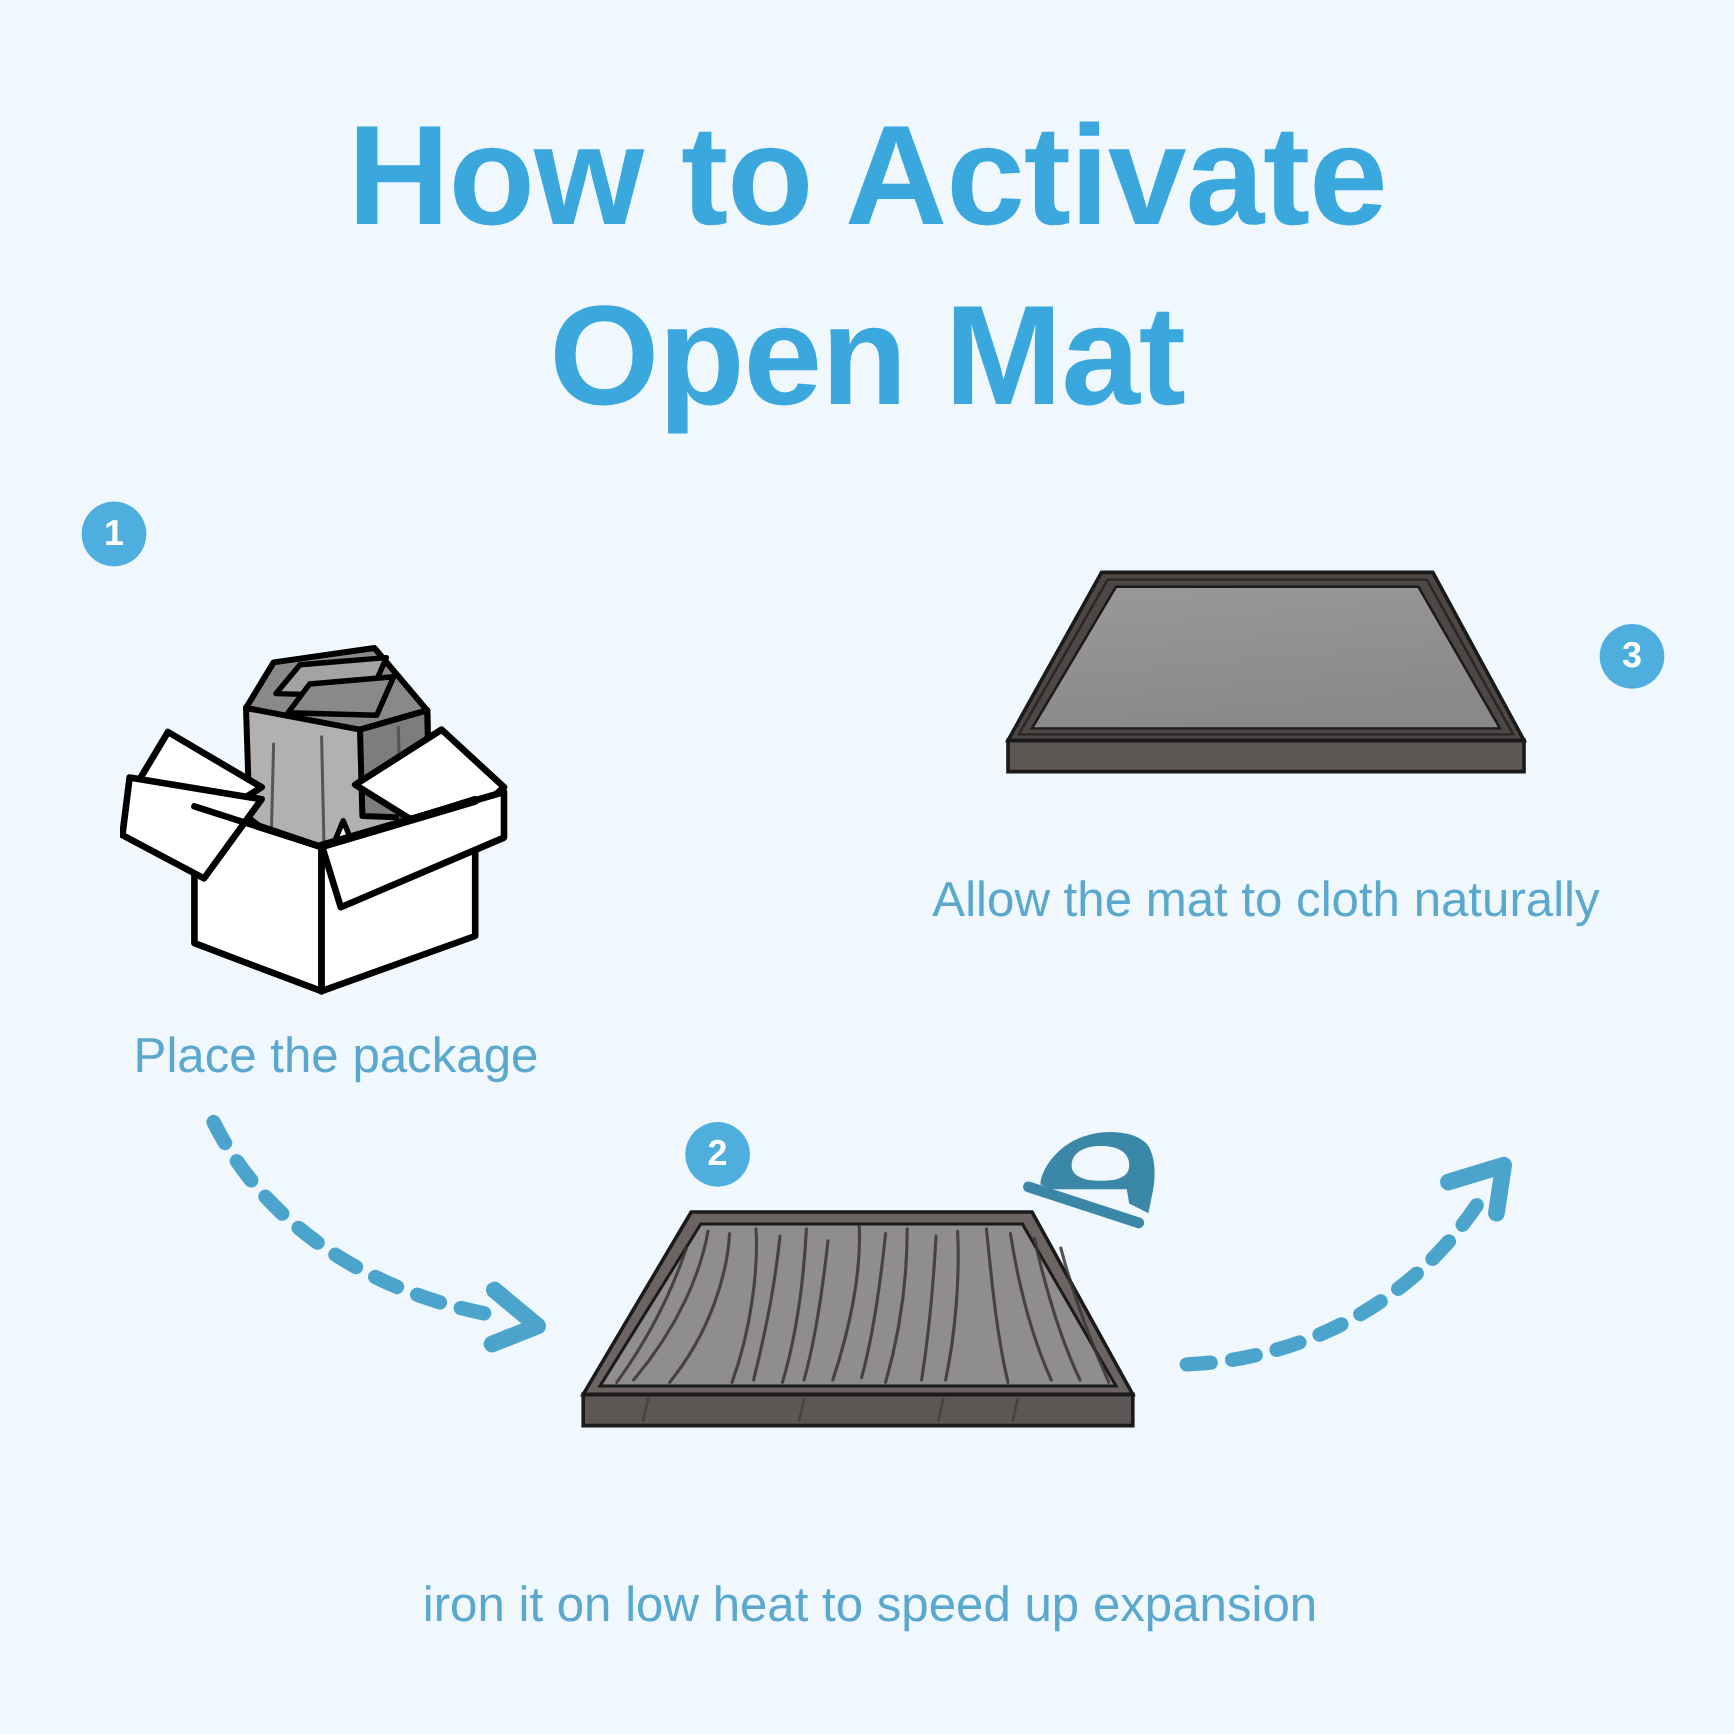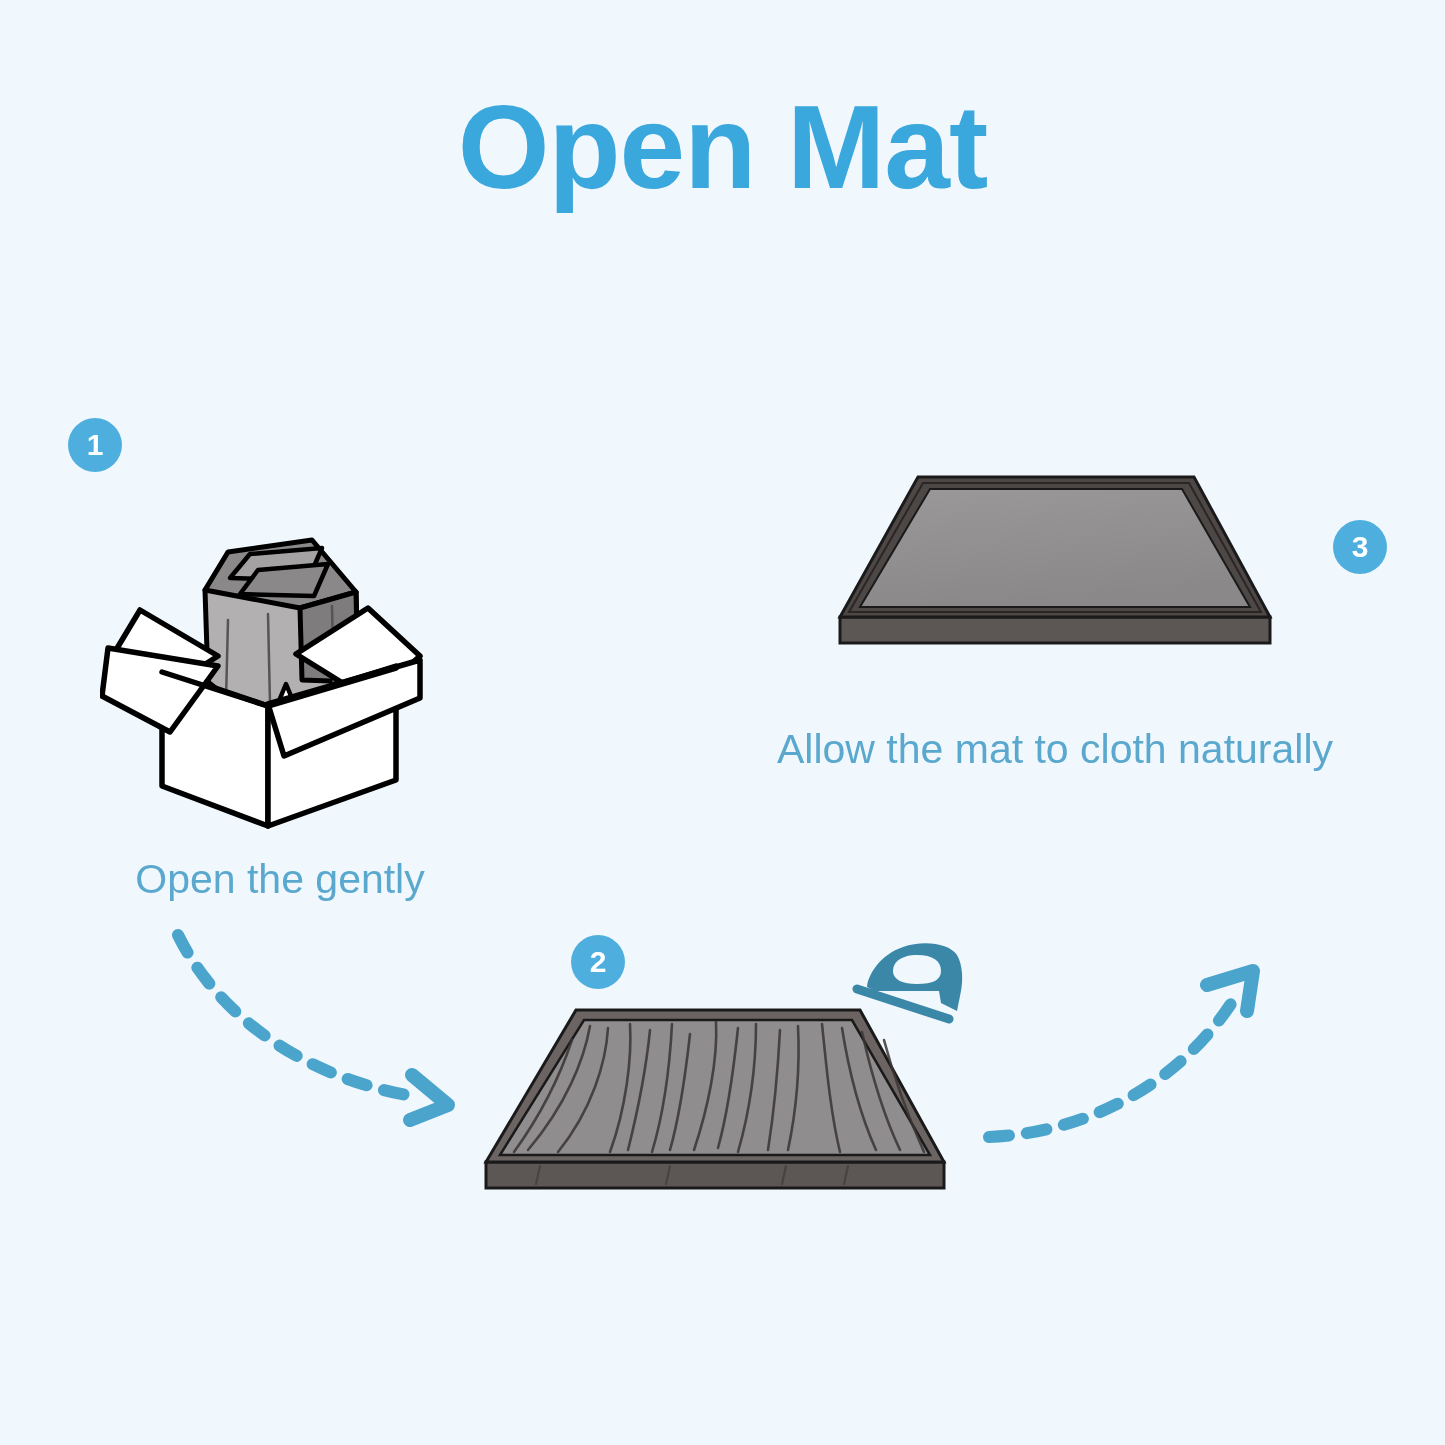--- a/index.html
+++ b/index.html
@@ -90,20 +90,21 @@
   #art-iron    { left: 845px; top: 925px; }
   #art-arrow-1 { left: 160px; top: 915px; }
   #art-arrow-2 { left: 975px; top: 955px; }
 </style>
 </head>
 <body>
 
 <div id="poster">
 
   <div class="title-block">
+    <span class="title-line">How to Activate</span>
     <span class="title-line">Open Mat</span>
   </div>
 
   <div class="badge" id="badge-1">1</div>
 
   <svg class="art" id="art-box" width="360" height="360" viewBox="0 0 360 360">
     <g fill="none" stroke="#000000" stroke-width="5.5" stroke-linejoin="round" stroke-linecap="round">
 
       <g>
 
@@ -129,21 +130,21 @@
       <path d="M 168 236 L 168 356 L 296 310 L 296 196 Z" fill="#ffffff" stroke="#000000" stroke-width="5.5"></path>
 
       <path d="M 8 178 L 118 196 L 70 262 L 2 226 Z" fill="#ffffff" stroke="#000000" stroke-width="5.5"></path>
 
       <path d="M 168 234 L 320 190 L 320 228 L 184 286 Z" fill="#ffffff" stroke="#000000" stroke-width="5.5"></path>
 
       <path d="M 62 202 L 168 236 L 296 198" fill="none" stroke="#000000" stroke-width="5.5"></path>
     </g>
   </svg>
 
-  <div class="caption" id="caption-1">Open the gently</div>
+  <div class="caption" id="caption-1">Place the package</div>
 
   <svg class="art" id="art-arrow-1" width="320" height="215" viewBox="0 0 320 215">
     <path d="M 18 20 C 60 105, 150 165, 258 182" fill="none" stroke="#4ba4cc" stroke-width="12" stroke-linecap="round" stroke-dasharray="20 18"></path>
     <path d="M 252 160 L 288 190 L 250 205" fill="none" stroke="#4ba4cc" stroke-width="14" stroke-linecap="round" stroke-linejoin="round"></path>
   </svg>
 
   <div class="badge" id="badge-2">2</div>
 
   <svg class="art" id="art-iron" width="140" height="120" viewBox="0 0 140 120">
 
@@ -185,20 +186,21 @@
     <g fill="none" stroke="#3b3634" stroke-width="2.2" stroke-linecap="round" opacity="0.6">
       <path d="M 60 166 L 56 184"></path>
       <path d="M 190 166 L 186 184"></path>
       <path d="M 306 166 L 302 184"></path>
       <path d="M 368 166 L 364 184"></path>
     </g>
   </svg>
 
   <div class="caption" id="caption-2">
     <br>
+    <span>iron it on low heat to speed up expansion</span>
   </div>
 
   <svg class="art" id="art-arrow-2" width="310" height="205" viewBox="0 0 310 205">
     <path d="M 14 182 C 110 178, 208 130, 264 36" fill="none" stroke="#4ba4cc" stroke-width="12" stroke-linecap="round" stroke-dasharray="20 18"></path>
     <path d="M 232 30 L 278 16 L 272 56" fill="none" stroke="#4ba4cc" stroke-width="14" stroke-linecap="round" stroke-linejoin="round"></path>
   </svg>
 
   <div class="badge" id="badge-3">3</div>
 
   <svg class="art" id="art-mat-3" width="470" height="200" viewBox="0 0 470 200">

